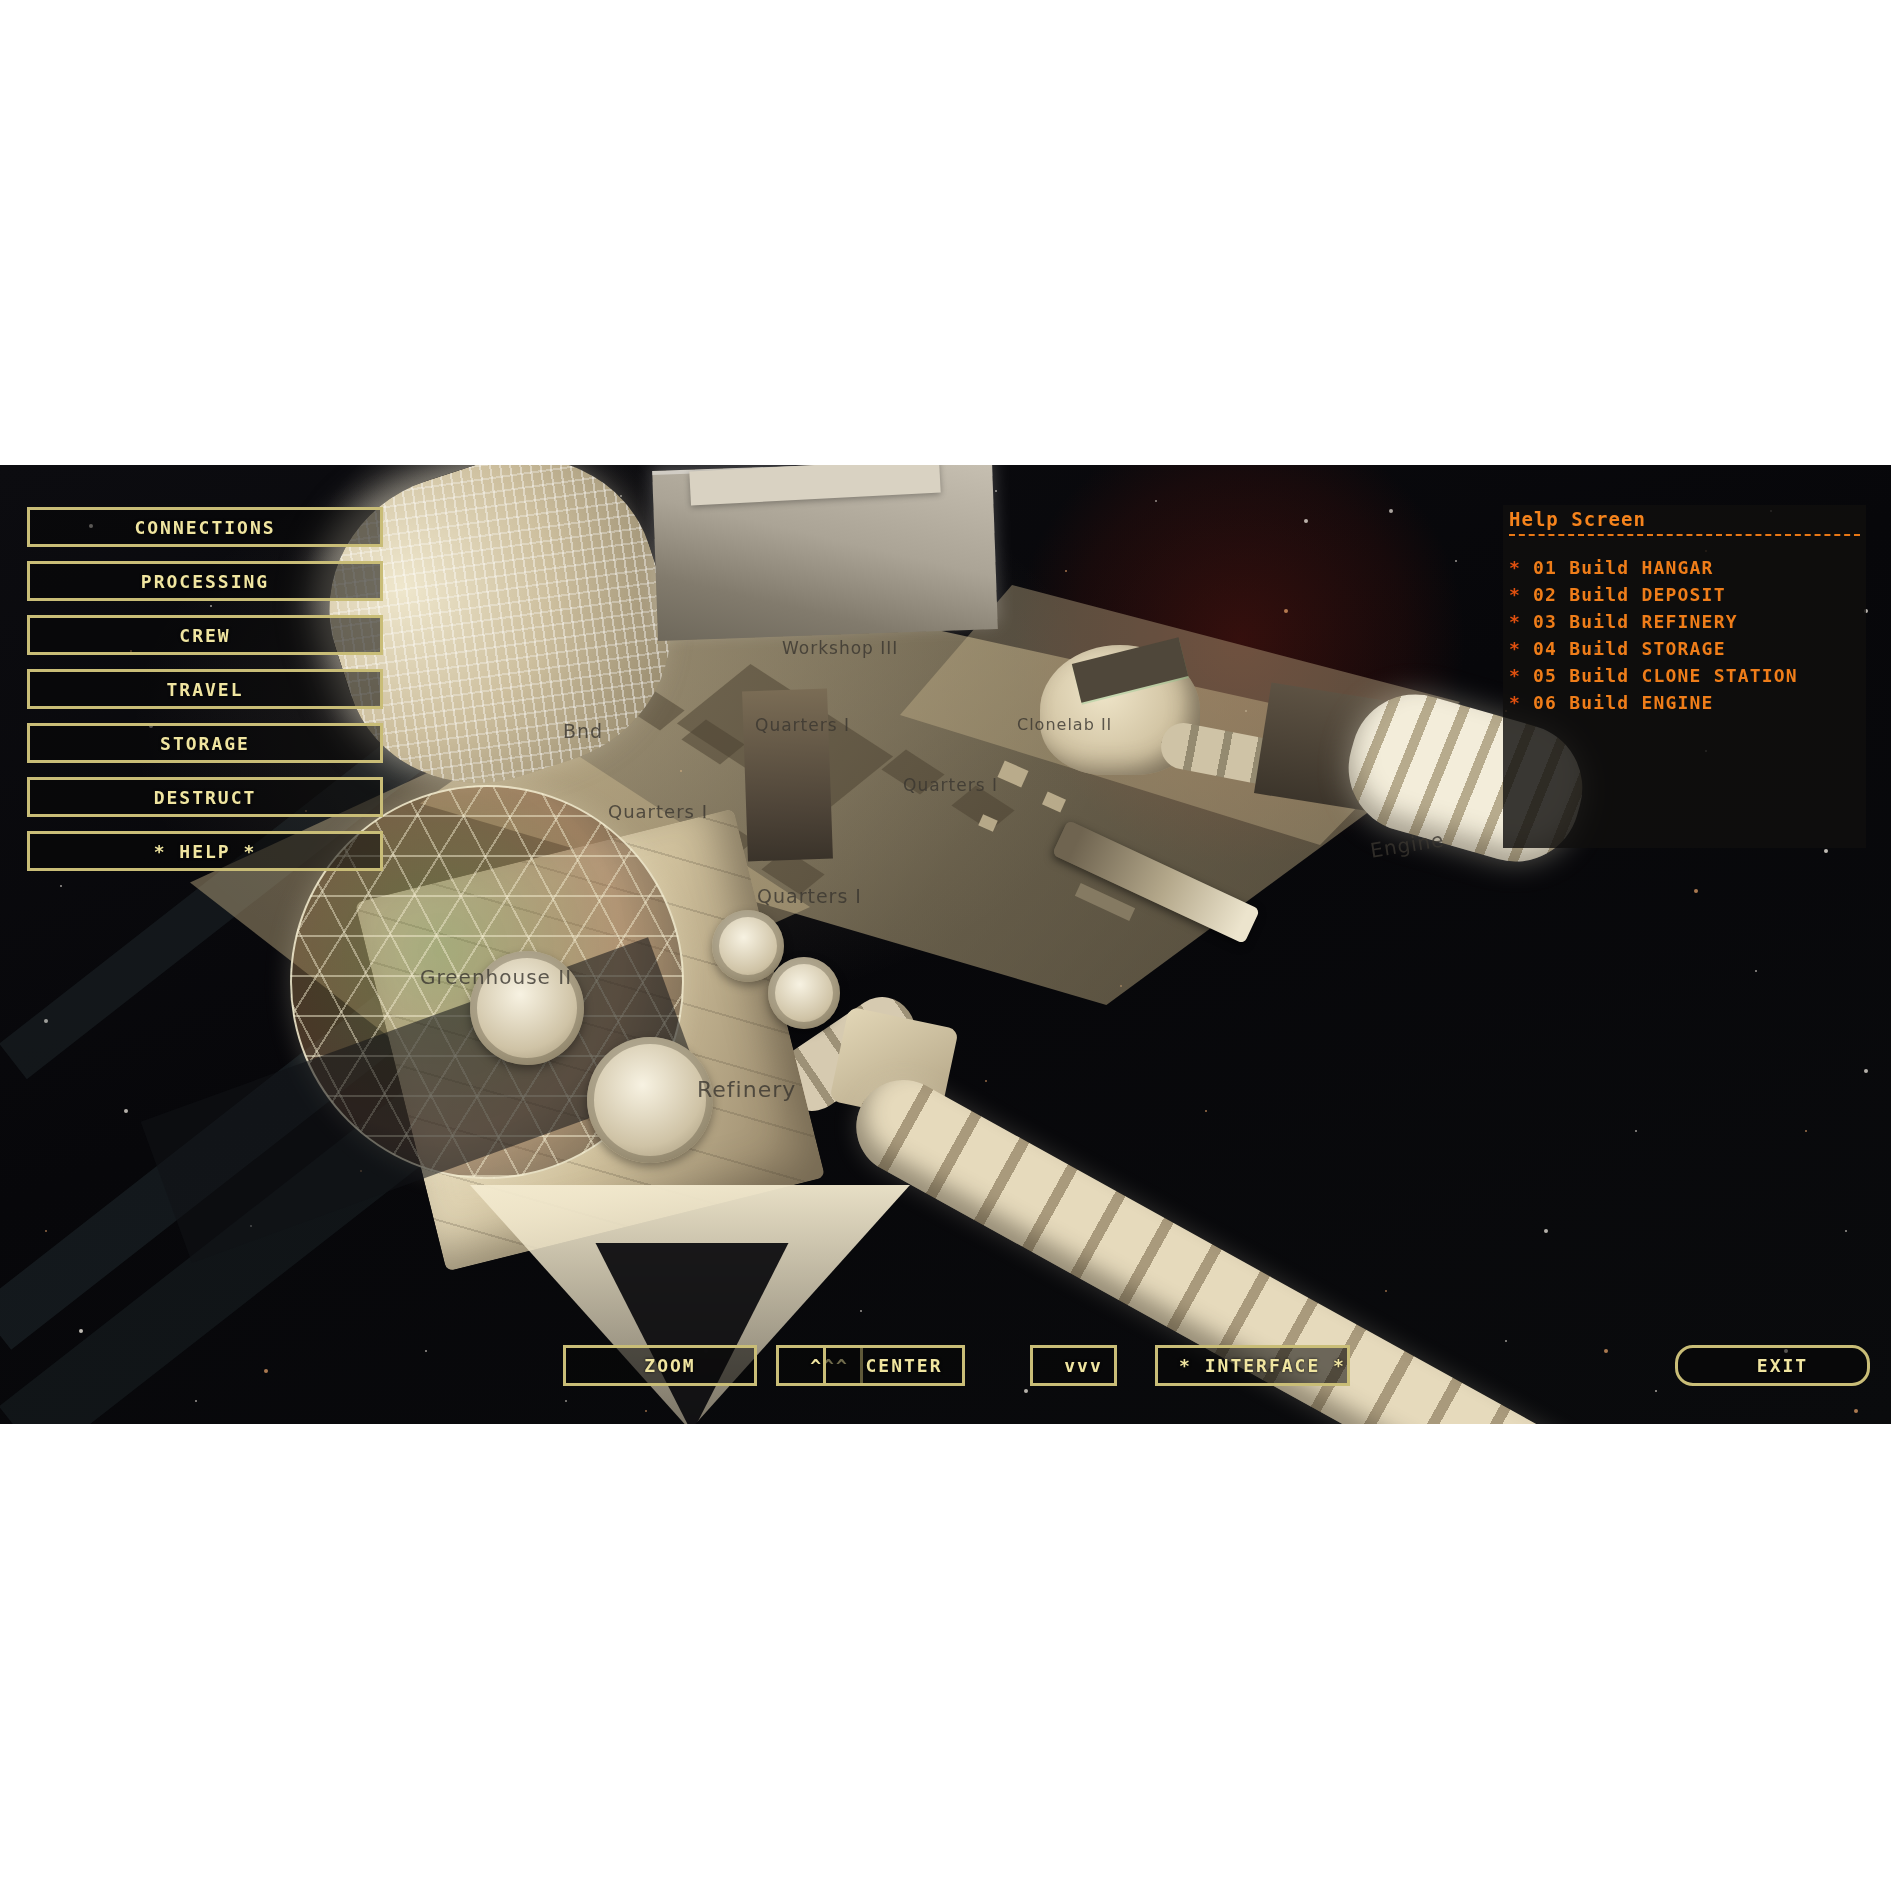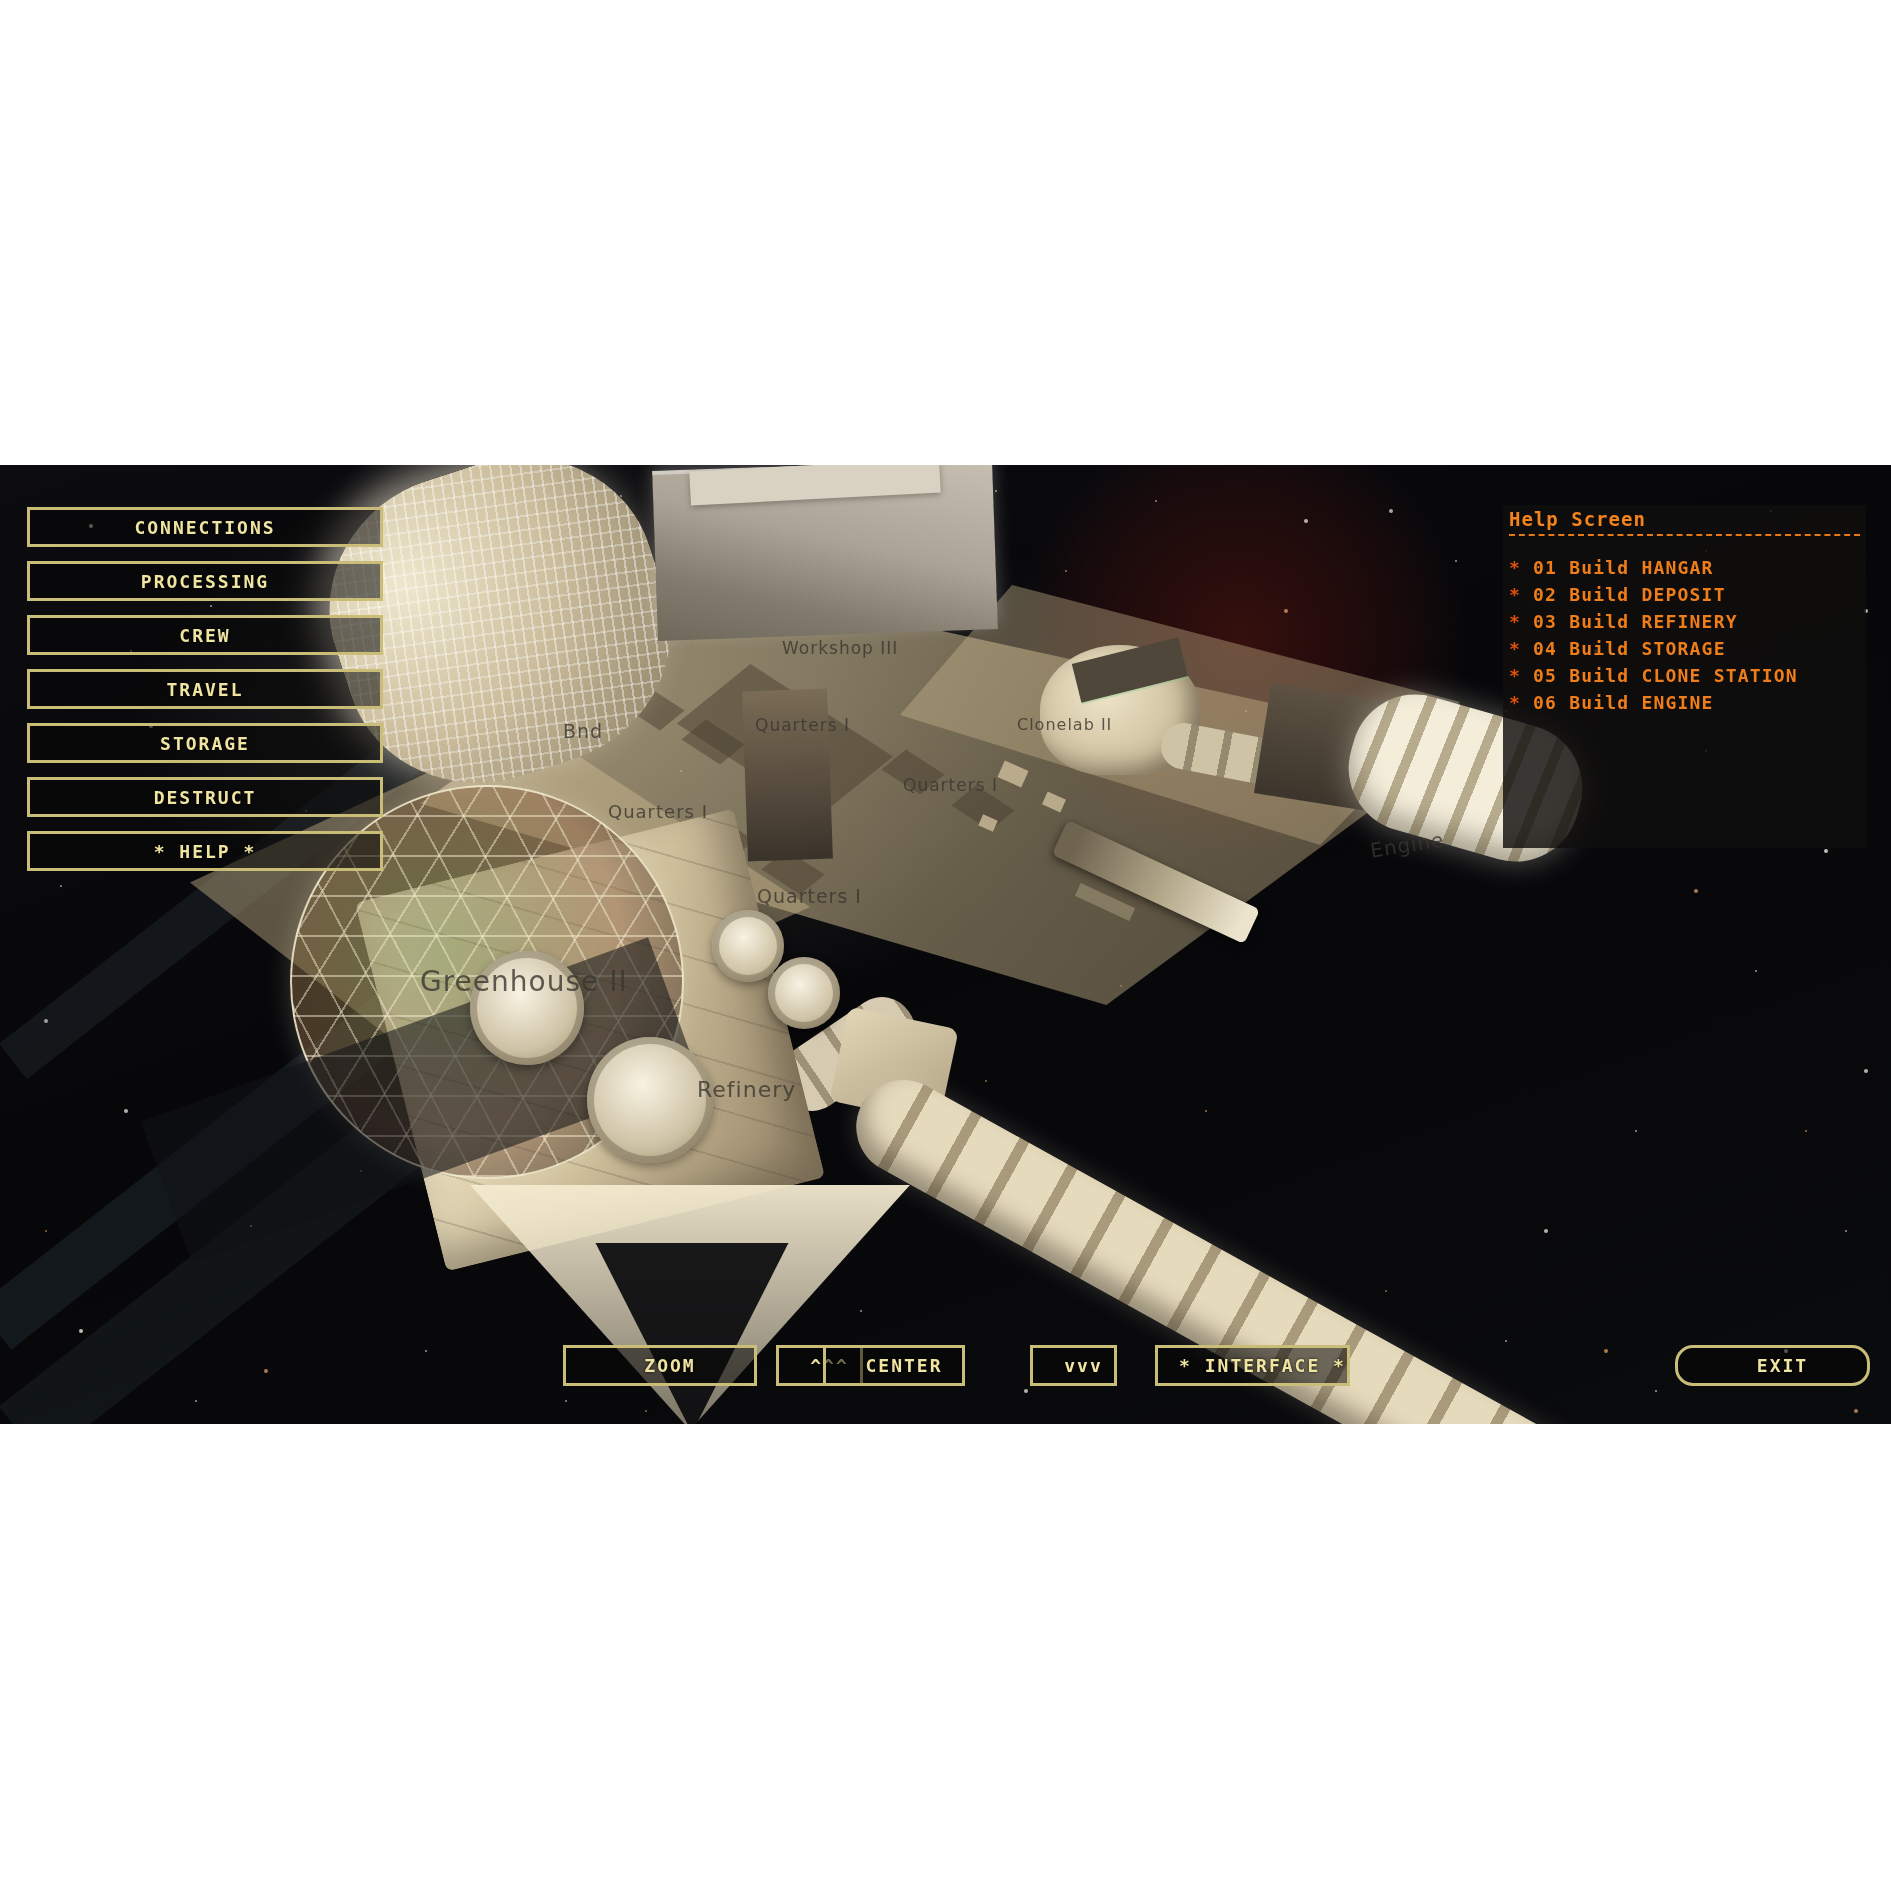--- a/index.html
+++ b/index.html
@@ -201,21 +201,21 @@
 
   <div class="layer" id="labels">
       <div class="module-label" style="left: 782px; top: 173px; font-size: 17px;">Workshop III</div>
       <div class="module-label" style="left: 563px; top: 225px; font-size: 19px; margin-top: 30px;">Bnd</div>
       <div class="module-label" style="left: 755px; top: 250px; font-size: 17px;">Quarters I</div>
       <div class="module-label" style="left: 1017px; top: 250px; font-size: 16px;">Clonelab II</div>
       <div class="module-label" style="left: 903px; top: 310px; font-size: 17px;">Quarters I</div>
       <div class="module-label" style="left: 608px; top: 336px; font-size: 18px;">Quarters I</div>
       <div class="module-label" style="left: 1370px; top: 368px; font-size: 20px; transform: rotate(-9deg);">Engine</div>
       <div class="module-label" style="left: 757px; top: 420px; font-size: 19px;">Quarters I</div>
-      <div class="module-label" style="left: 420px; top: 500px; font-size: 28px;">Greenhouse II</div>
+      <div class="module-label" style="left: 420px; top: 500px; font-size: 20px;">Greenhouse II</div>
       <div class="module-label" style="left: 697px; top: 612px; font-size: 22px;">Refinery</div>
     </div>
 
   <div class="menu" id="left-menu">
       <div class="btn">CONNECTIONS</div>
       <div class="btn">PROCESSING</div>
       <div class="btn">CREW</div>
       <div class="btn">TRAVEL</div>
       <div class="btn">STORAGE</div>
       <div class="btn">DESTRUCT</div>

